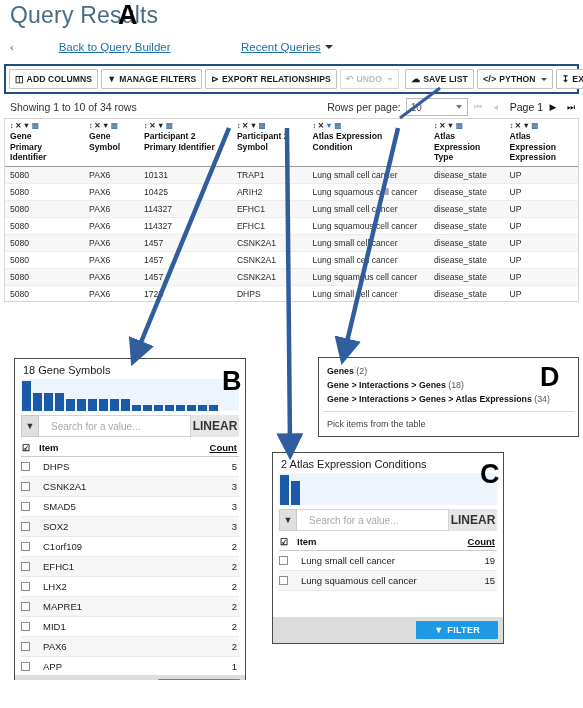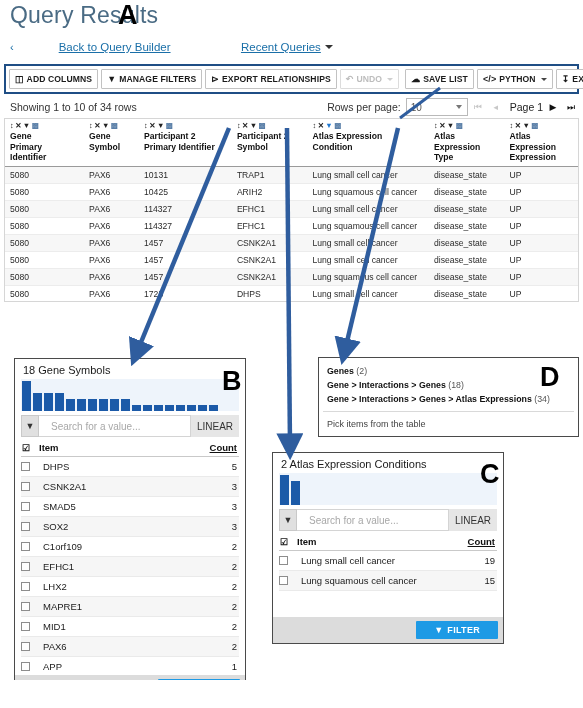--- a/index.html
+++ b/index.html
@@ -241,22 +241,22 @@
     border-left: none;
     display: flex; align-items: center;
     padding-left: 12px;
     font-size: 10px;
     color: #a8a8a8;
     cursor: text;
   }
   .fs-linear {
     width: 48px;
     display: flex; align-items: center; justify-content: center;
-    font-size: 10px;
-    font-weight: 400;
+    font-size: 12px;
+    font-weight: 700;
     color: #333;
     cursor: pointer;
   }
   .facet-listhdr {
     display: flex;
     align-items: center;
     margin: 3px 6px 0 6px;
     padding: 2px 2px 3px 0;
     border-bottom: 1px solid #c9c9c9;
     font-size: 9.5px;

